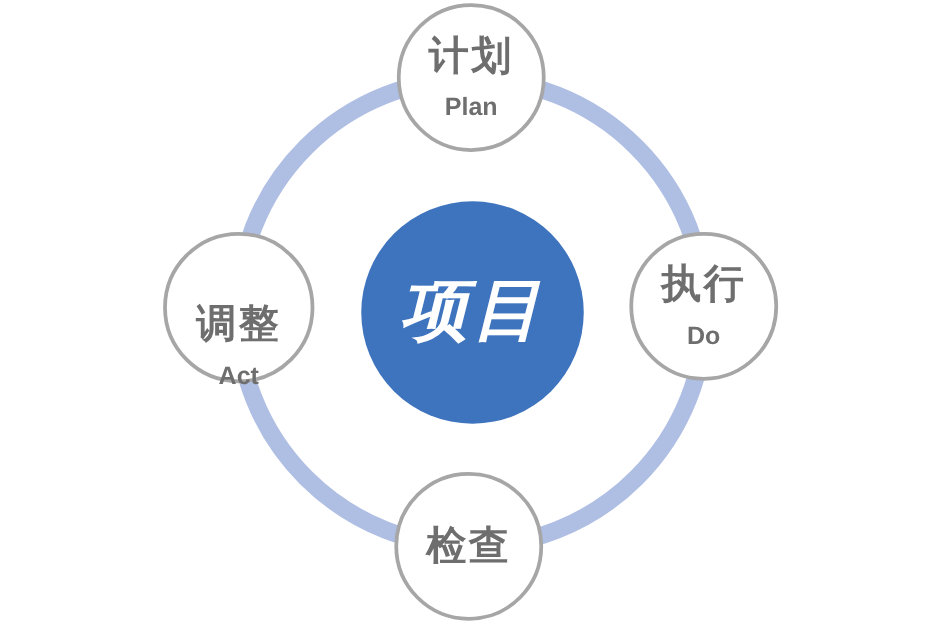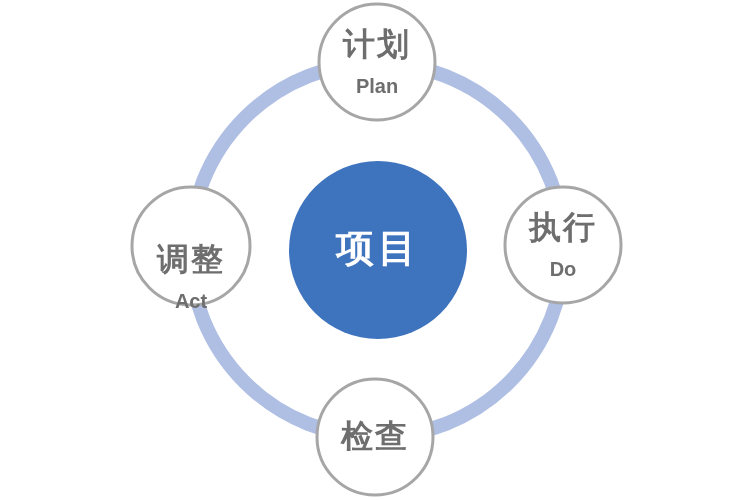--- a/index.html
+++ b/index.html
@@ -58,23 +58,24 @@
     display: flex;
     flex-direction: column;
     align-items: center;
     text-align: center;
     gap: 10px;
     color: #ffffff;
     font-weight: bold;
     pointer-events: none;
   }
   .center-label .line {
-    font-size: 38px;
+    font-size: 54px;
     line-height: 1.05;
     letter-spacing: 4px;
+    font-style: italic;
   }
 </style>
 </head>
 <body>
 
 <div class="canvas">
 
   <svg width="755" height="500" viewBox="0 0 755 500">
 
     <circle cx="377" cy="250" r="187" fill="none" stroke-width="14" stroke="#AFBEE3"></circle>

